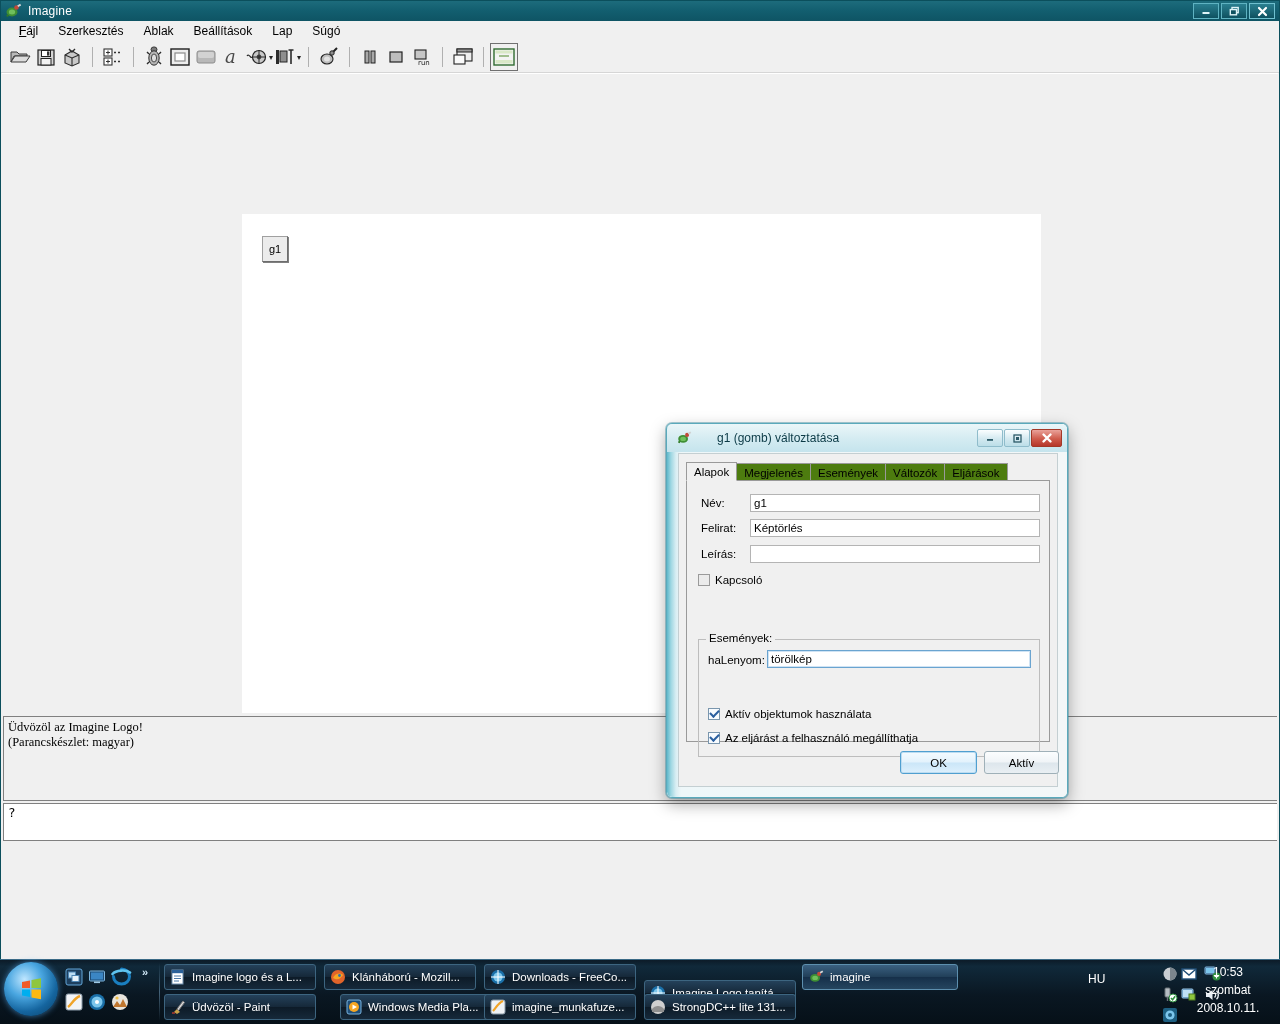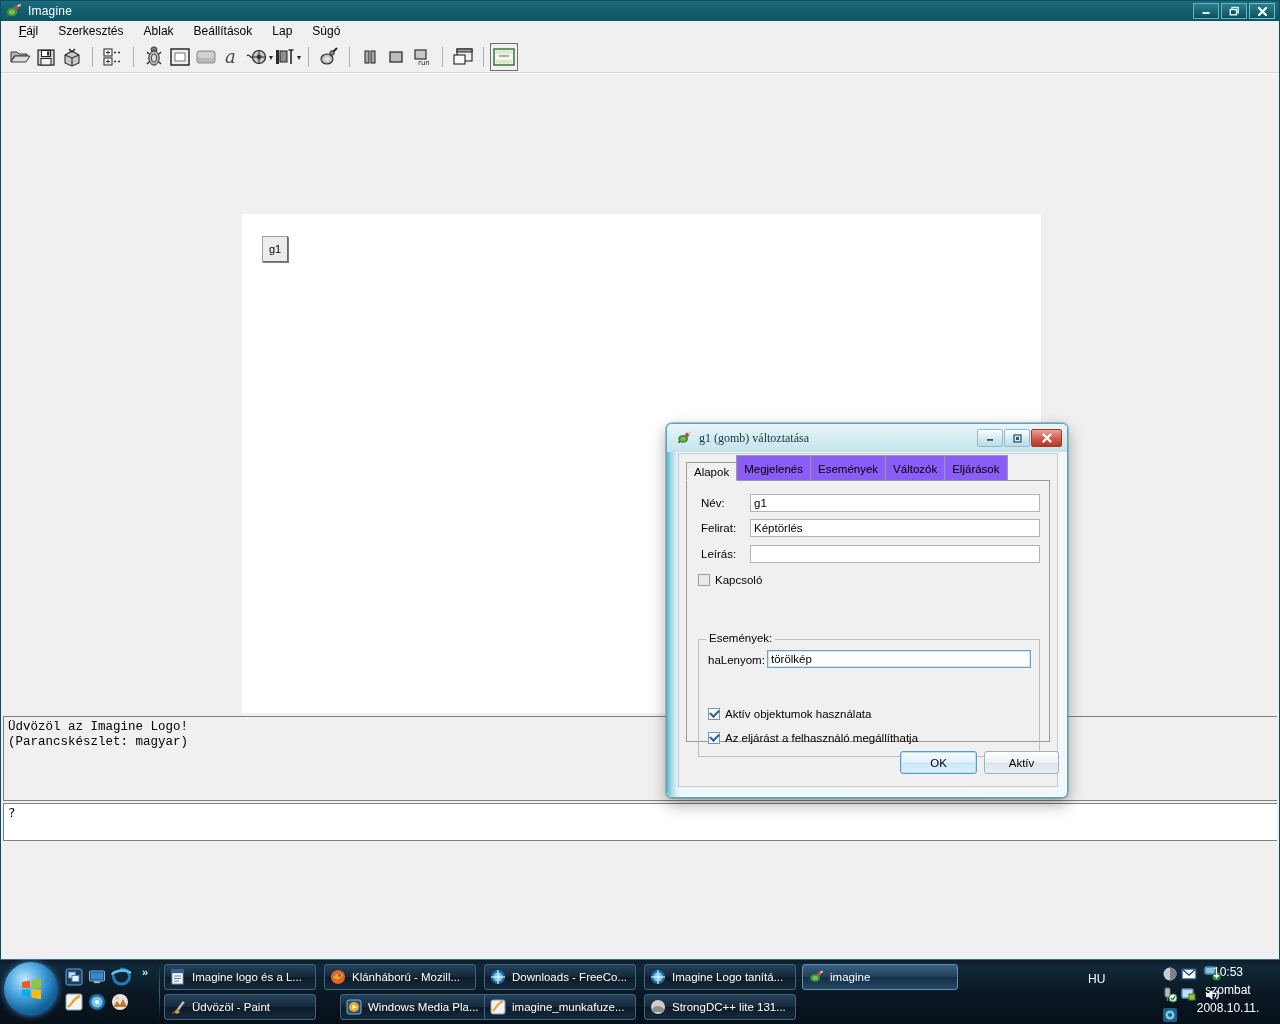--- a/index.html
+++ b/index.html
@@ -106,21 +106,21 @@
   #log-area {
     position: absolute; left: 1px; right: 1px; bottom: 58px; height: 85px;
     background: #f0f0f0;
     border: 1px solid #808080;
     border-right: none;
     box-sizing: border-box;
     padding: 3px 4px;
     overflow: hidden;
   }
   #log-area .logline {
-    font-family: Liberation Mono, monospace;
+    font-family: Liberation Serif, serif;
     font-size: 12.5px; color: #000; line-height: 15px; white-space: pre;
   }
   #cmd-area {
     position: absolute; left: 1px; right: 1px; bottom: 18px; height: 38px;
     background: #ffffff;
     border: 1px solid #808080;
     border-right: none;
     box-sizing: border-box;
     padding: 2px 4px;
   }
@@ -145,22 +145,22 @@
     border-radius: 5px;
   }
   #dlg-titlebar {
     position: absolute; left: 0; top: 0; right: 0; height: 28px;
     display: flex; align-items: center;
     background: linear-gradient(to bottom, #eaf6f9 0%, #d5ecf2 50%, #c5e4ed 100%);
     border-top-left-radius: 5px; border-top-right-radius: 5px;
   }
   #dlg-titlebar .dlg-icon { width: 16px; height: 16px; margin-left: 9px; }
   #dlg-titlebar .dlg-title {
-    font-size: 12px; color: #0b3a46; margin-left: 7px;
-    font-family: Liberation Serif, serif;
+    font-size: 12px; color: #0b3a46; margin-left: 25px;
+    font-family: Liberation Sans, sans-serif;
   }
   .dlg-btns { margin-left: auto; margin-right: 5px; display: flex; gap: 1px; }
   .dlg-btn {
     width: 26px; height: 18px;
     background: linear-gradient(to bottom,#fbfeff,#d3e9f0 55%, #bcdee8);
     border: 1px solid #8fbccb; border-radius: 2px;
     display: flex; align-items: center; justify-content: center;
     font-size: 10px; color: #2b5a68; box-sizing: border-box;
   }
   .dlg-btn.close {
@@ -173,24 +173,24 @@
     background: #f0f0f0;
     border: 1px solid #c4cfd2;
     box-sizing: border-box;
   }
   
   #tabstrip {
     position: absolute; left: 7px; top: 8px; right: 7px; height: 19px;
     display: flex; align-items: flex-end;
   }
   .tab {
-    height: 26px; padding: 0 7px;
+    height: 18px; padding: 0 7px;
     display: flex; align-items: center;
     font-size: 11.5px; color: #000;
-    background: #8b5cf6;
+    background: #4d7c0f;
     border: 1px solid #9a9a9a; border-bottom: none;
     box-sizing: border-box;
     font-family: "Liberation Sans", sans-serif;
     margin-right: -1px;
   }
   .tab.active {
     background: #f0f0f0; height: 19px; border-bottom: 1px solid #f0f0f0;
     position: relative; z-index: 3;
   }
   #tabpanel {
@@ -702,21 +702,21 @@
     <div class="task-btn" style="left:484px; top:4px; width:152px;">
       <span class="task-ico">
         <svg width="16" height="16" viewBox="0 0 16 16">
           <circle cx="8" cy="8" r="7" fill="#1a6fa8"></circle>
           <circle cx="8" cy="8" r="4.6" fill="#7cc6ec"></circle>
           <path d="M1,8 h14 M8,1 v14" stroke="#ffffff" stroke-width="1"></path>
         </svg>
       </span>
       <span class="tlabel">Downloads - FreeCo...</span>
     </div>
-    <div class="task-btn" style="left:644px; top:4px; width:152px;">
+    <div class="task-btn" style="left:644px; top:20px; width:152px;">
       <span class="task-ico">
         <svg width="16" height="16" viewBox="0 0 16 16">
           <circle cx="8" cy="8" r="7" fill="#1a6fa8"></circle>
           <circle cx="8" cy="8" r="4.6" fill="#7cc6ec"></circle>
           <path d="M1,8 h14 M8,1 v14" stroke="#ffffff" stroke-width="1"></path>
         </svg>
       </span>
       <span class="tlabel">Imagine Logo tanítá...</span>
     </div>
 

